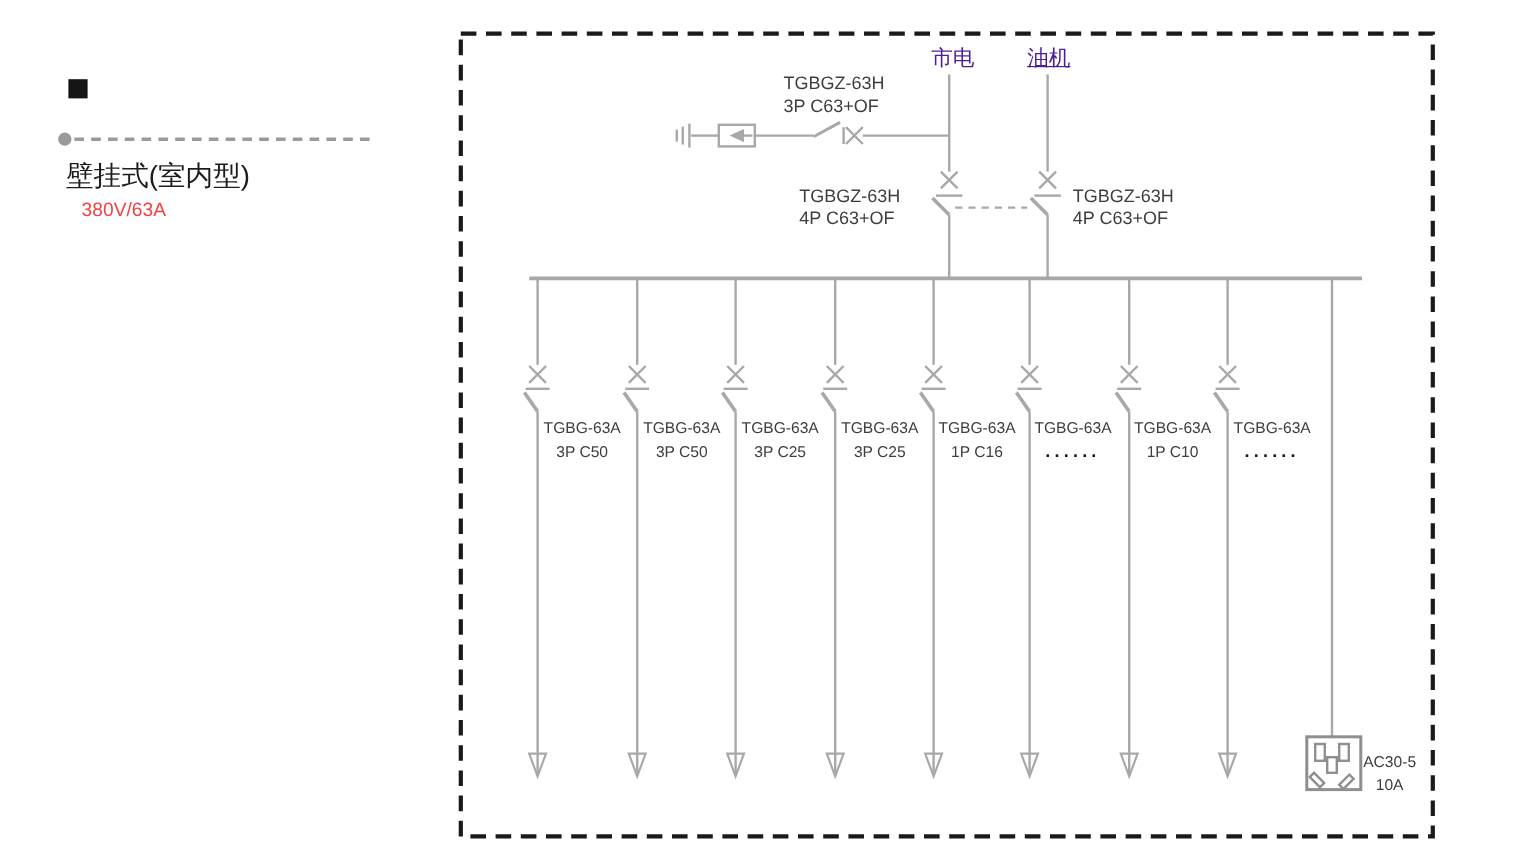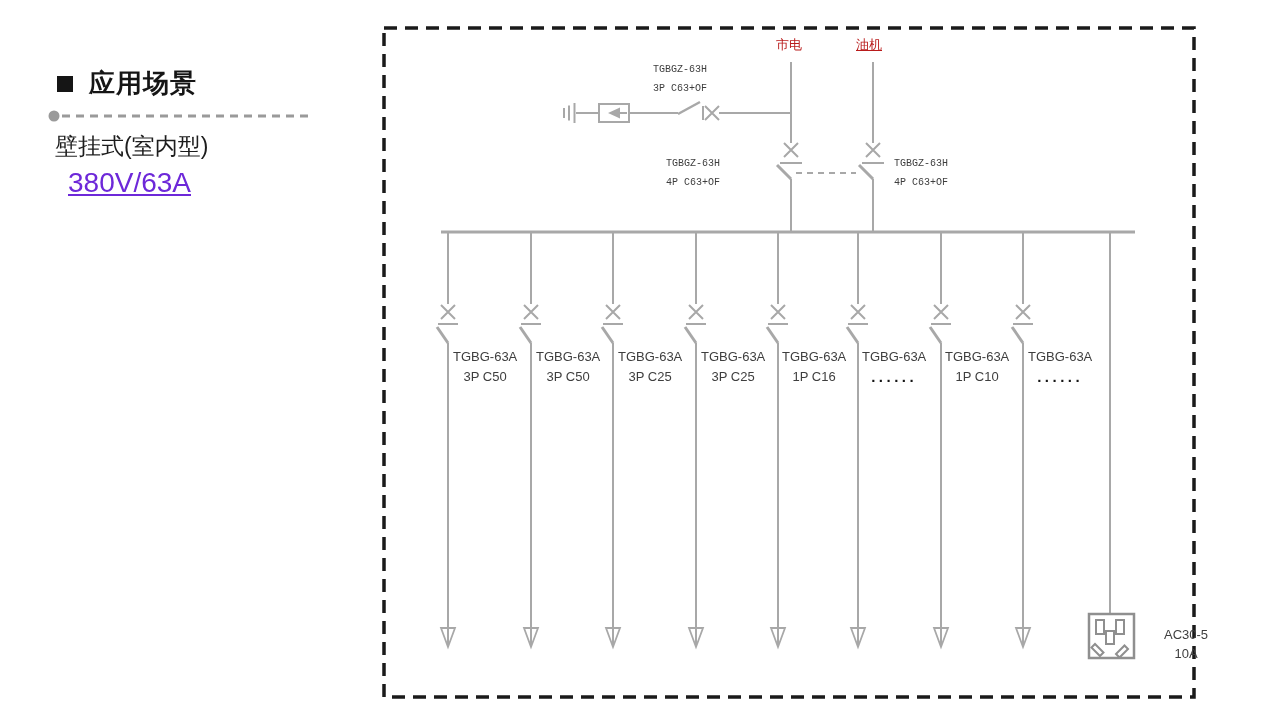--- a/index.html
+++ b/index.html
@@ -6,24 +6,24 @@
   .stage {
     position:relative; width:1269px; height:721px; background:#fff;
     font-family:"Liberation Sans","DejaVu Sans",sans-serif; overflow:hidden;
   }
   svg.layer { position:absolute; left:0; top:0; }
   
   .heading-row { position:absolute; left:57px; top:66px; display:flex; align-items:center; gap:16px; }
   .heading-bullet { width:16px; height:16px; background:var(--heading-text,#151515); flex:0 0 auto; }
   .heading-text { font-size:26px; font-weight:bold; color:var(--heading-text,#151515); letter-spacing:1px; }
   .mount-type { position:absolute; left:55px; top:131px; font-size:23px; color:#1d1d1d; }
-  .rating { position:absolute; left:68px; top:167px; font-size:28px; color:#6d28d9;text-decoration:underline; }
+  .rating { position:absolute; left:68px; top:167px; font-size:16px; color:#ef4444; }
   
-  .srclabel { position:absolute; font-size:13px; color:#b91c1c; white-space:nowrap; }
-  .dlabel { position:absolute; color:var(--diagram-text,#3e3e3e); font-size:10px; line-height:19px; white-space:nowrap;font-family:Liberation Mono, monospace; }
+  .srclabel { position:absolute; font-size:18px; color:#4c1d95; white-space:nowrap; }
+  .dlabel { position:absolute; color:var(--diagram-text,#3e3e3e); font-size:15px; line-height:19px; white-space:nowrap; }
   .blabel { position:absolute; color:var(--diagram-text,#3e3e3e); font-size:13px; line-height:20px; white-space:nowrap;text-align:center; }
   .blabel span { display:block; }
   .dots { font-weight:bold; color:#161616; letter-spacing:3.5px; font-size:15px; }
   .socketlabel { position:absolute; color:var(--diagram-text,#3e3e3e); font-size:13px; line-height:19px; text-align:center; }
   .socketlabel span { display:block; }
 </style>
 </head>
 <body>
 
 <div class="stage">
@@ -108,21 +108,20 @@
         <rect x="1116" y="620" width="8" height="14"></rect>
         <rect x="1106" y="631" width="8" height="13"></rect>
         <rect x="0" y="0" width="12" height="5" transform="translate(1095,644) rotate(45)"></rect>
         <rect x="0" y="0" width="12" height="5" transform="translate(1116,654) rotate(-45)"></rect>
       </g>
     </g>
   </svg>
 
   <div class="heading-row">
     <span class="heading-bullet"></span>
-    <span class="heading-text">应用场景</span>
   </div>
   <div class="mount-type">壁挂式(室内型)</div>
   <div class="rating">380V/63A</div>
 
   <div class="srclabel" style="left:776px; top:36px;">市电</div>
   <div class="srclabel" style="left:856px; top:36px;text-decoration:underline;">油机</div>
 
   <div class="dlabel" style="left:653px; top:60px;">
     <span style="display:block">TGBGZ-63H</span>
     <span style="display:block">3P C63+OF</span>
@@ -163,18 +162,18 @@
   </div>
   <div class="blabel" style="left:945px; top:347px;">
     <span>TGBG-63A</span>
     <span>1P C10</span>
   </div>
   <div class="blabel" style="left:1028px; top:347px;">
     <span>TGBG-63A</span>
     <span class="dots">......</span>
   </div>
 
-  <div class="socketlabel" style="left:1136px; top:625px;margin-left:28px;">
+  <div class="socketlabel" style="left:1136px; top:625px;">
     <span>AC30-5</span>
     <span>10A</span>
   </div>
 
 </div>
 
 </body></html>

